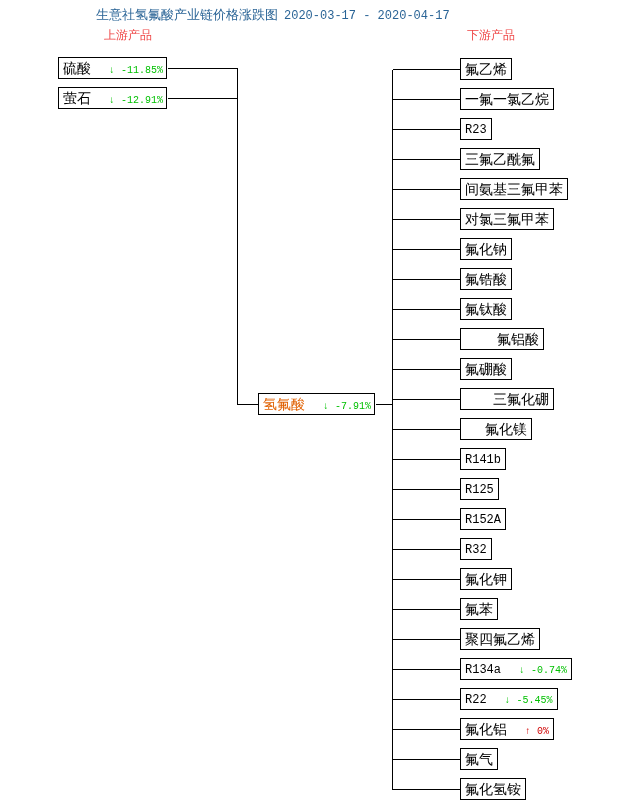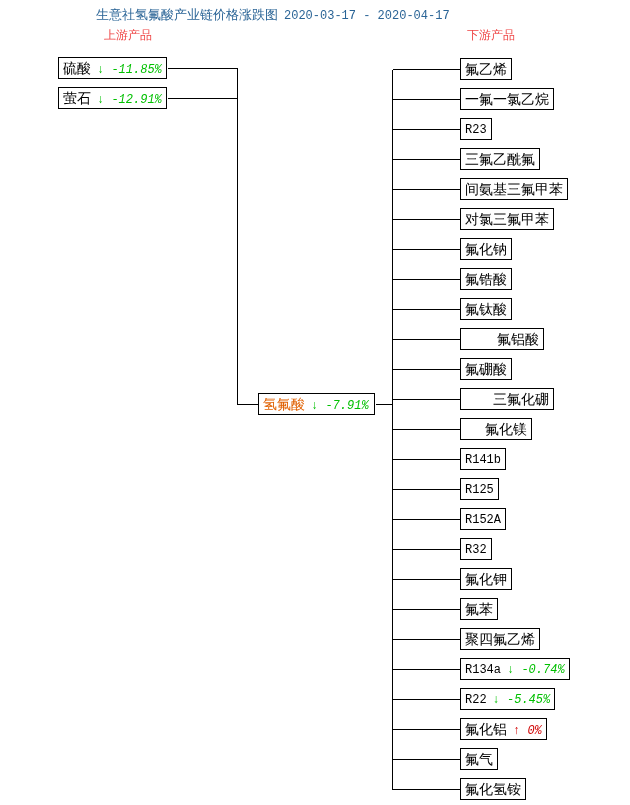--- a/index.html
+++ b/index.html
@@ -58,23 +58,22 @@
   }
   .node .nm {
     font-size: 14px;
   }
   .node .nm.latin {
     font-family: "Liberation Mono", "DejaVu Sans Mono", monospace;
     font-size: 12px;
   }
   .node .chg {
     font-family: "Liberation Mono", "DejaVu Sans Mono", monospace;
-    font-size: 12px;
-    margin-left: 6px;
-    font-style: italic;
+    font-size: 10px;
+    margin-left: 18px;
   }
   .chg.down { color: #00c000; }
   .chg.up { color: #d00000; }
   .node.center .nm { color: #e06000; }
 
   svg.links {
     position: absolute;
     left: 0; top: 0;
     width: 630px;
     height: 805px;

